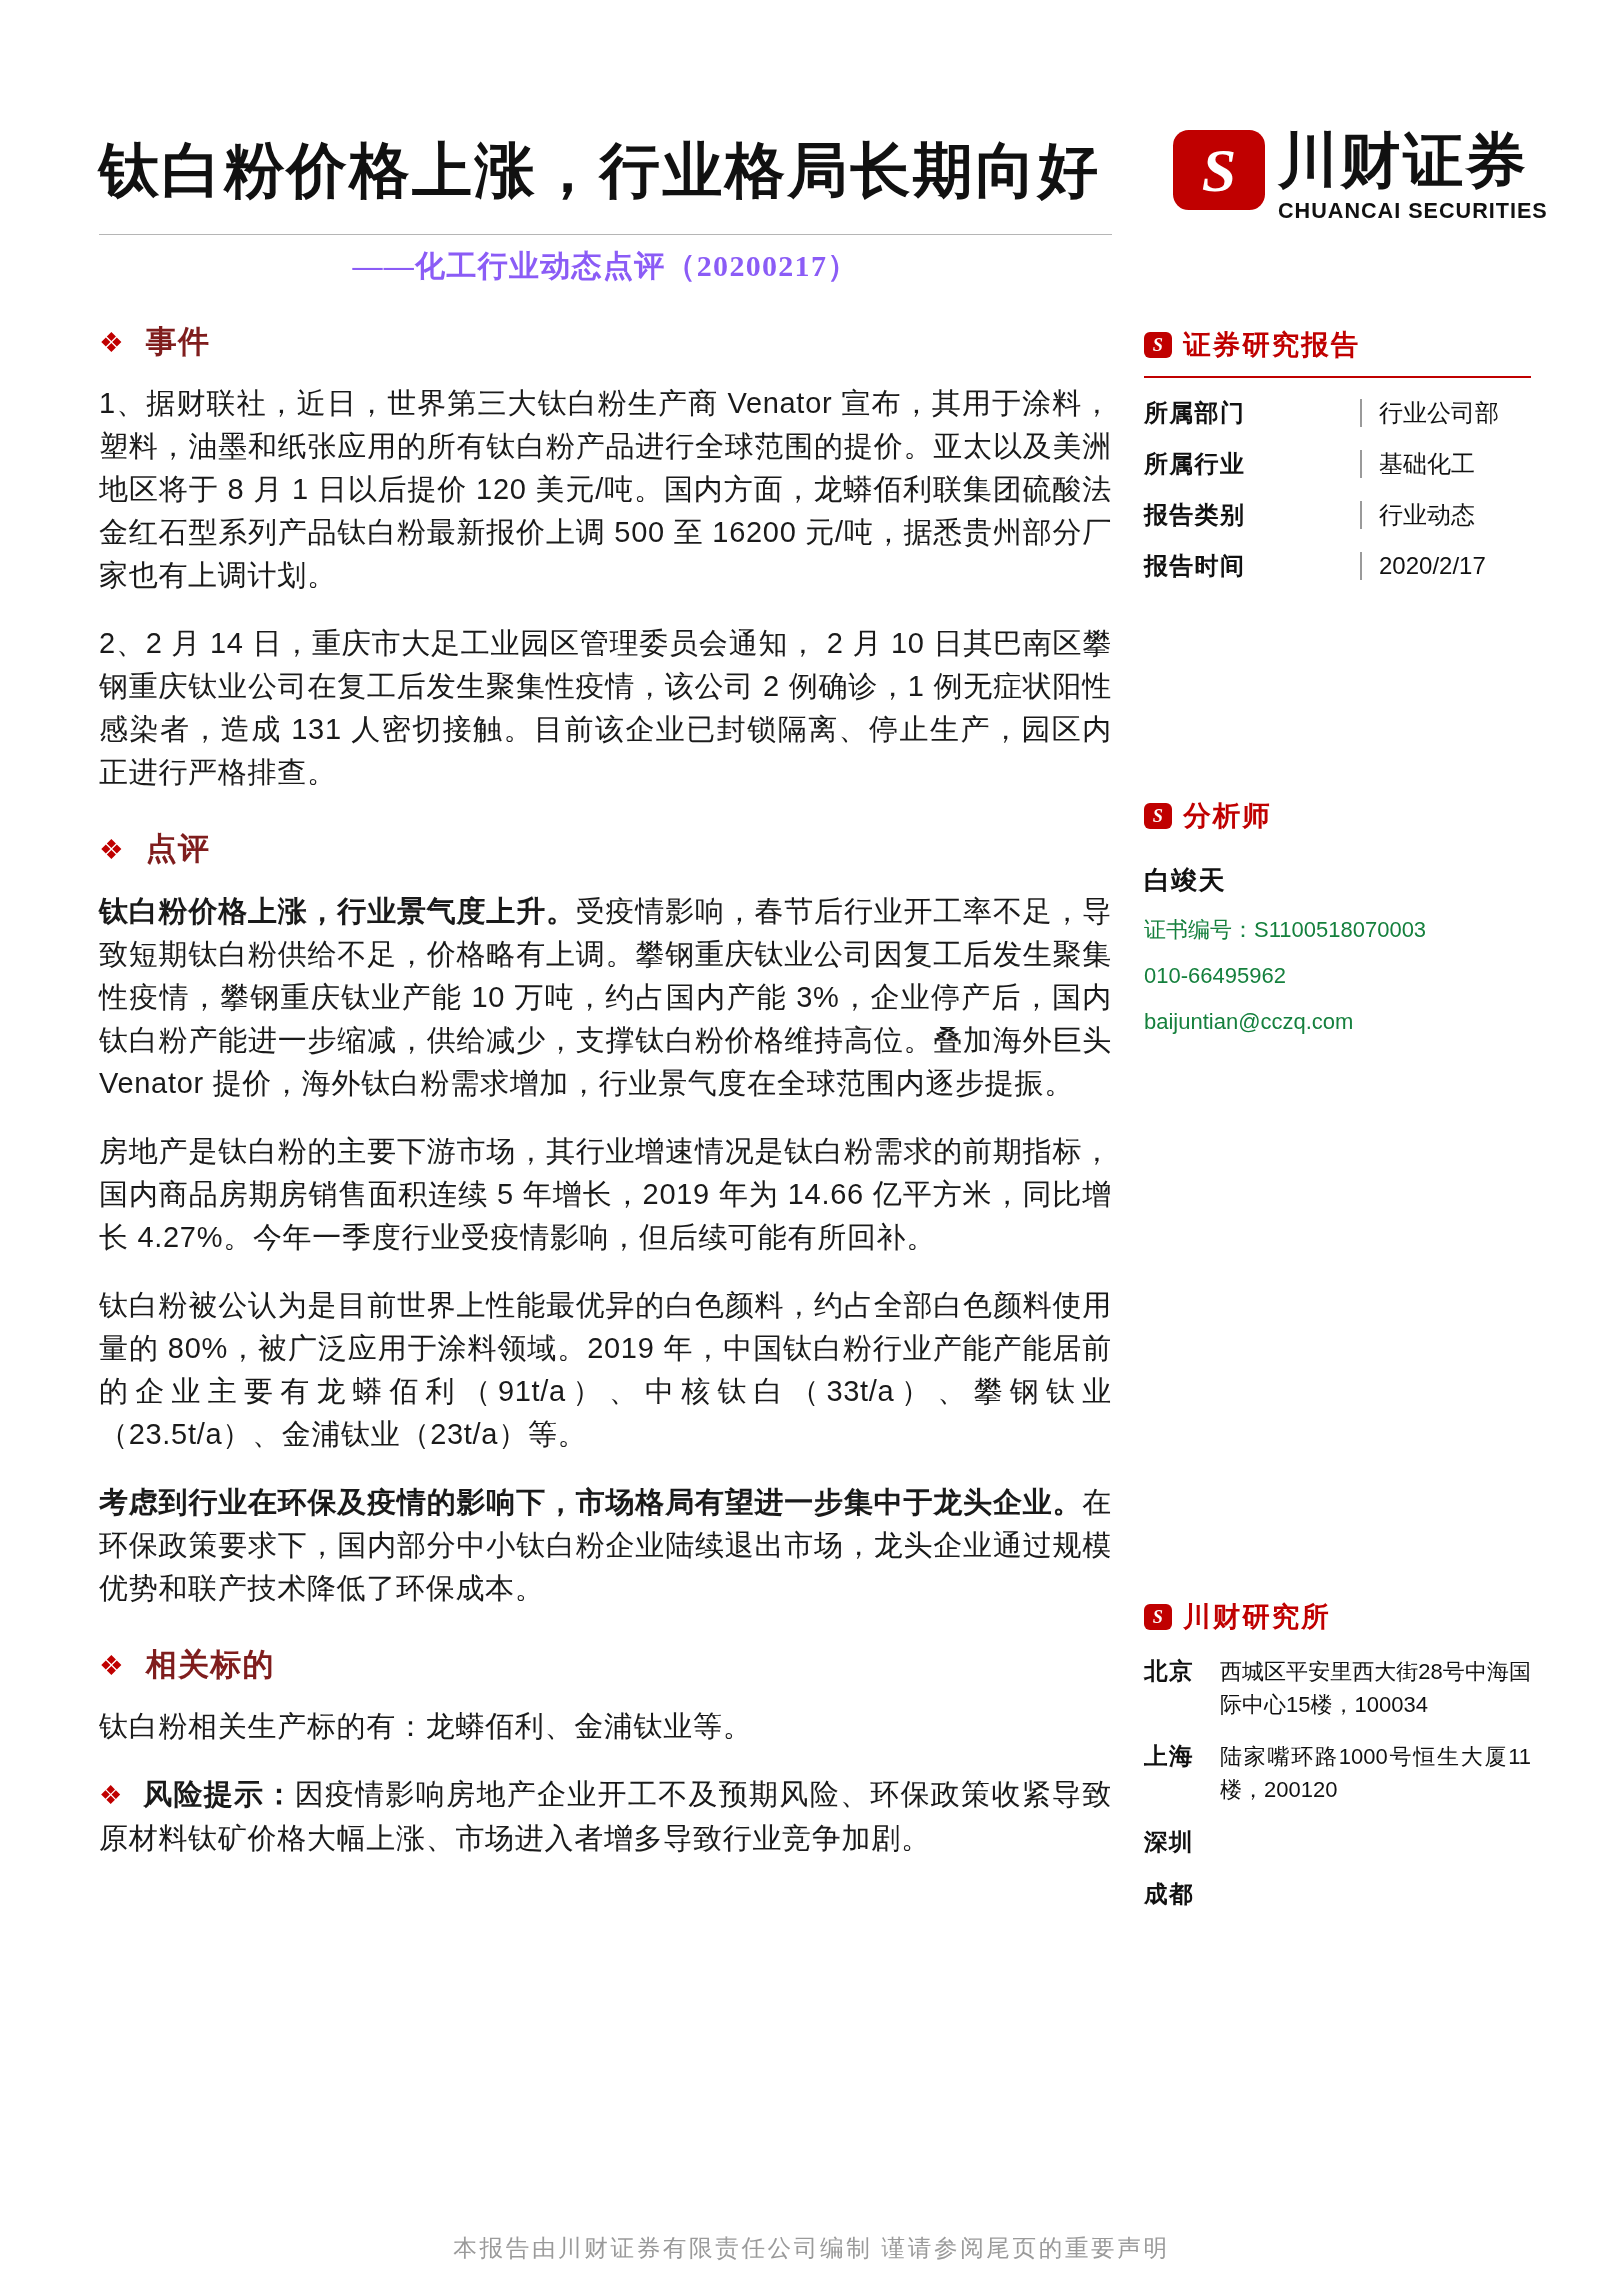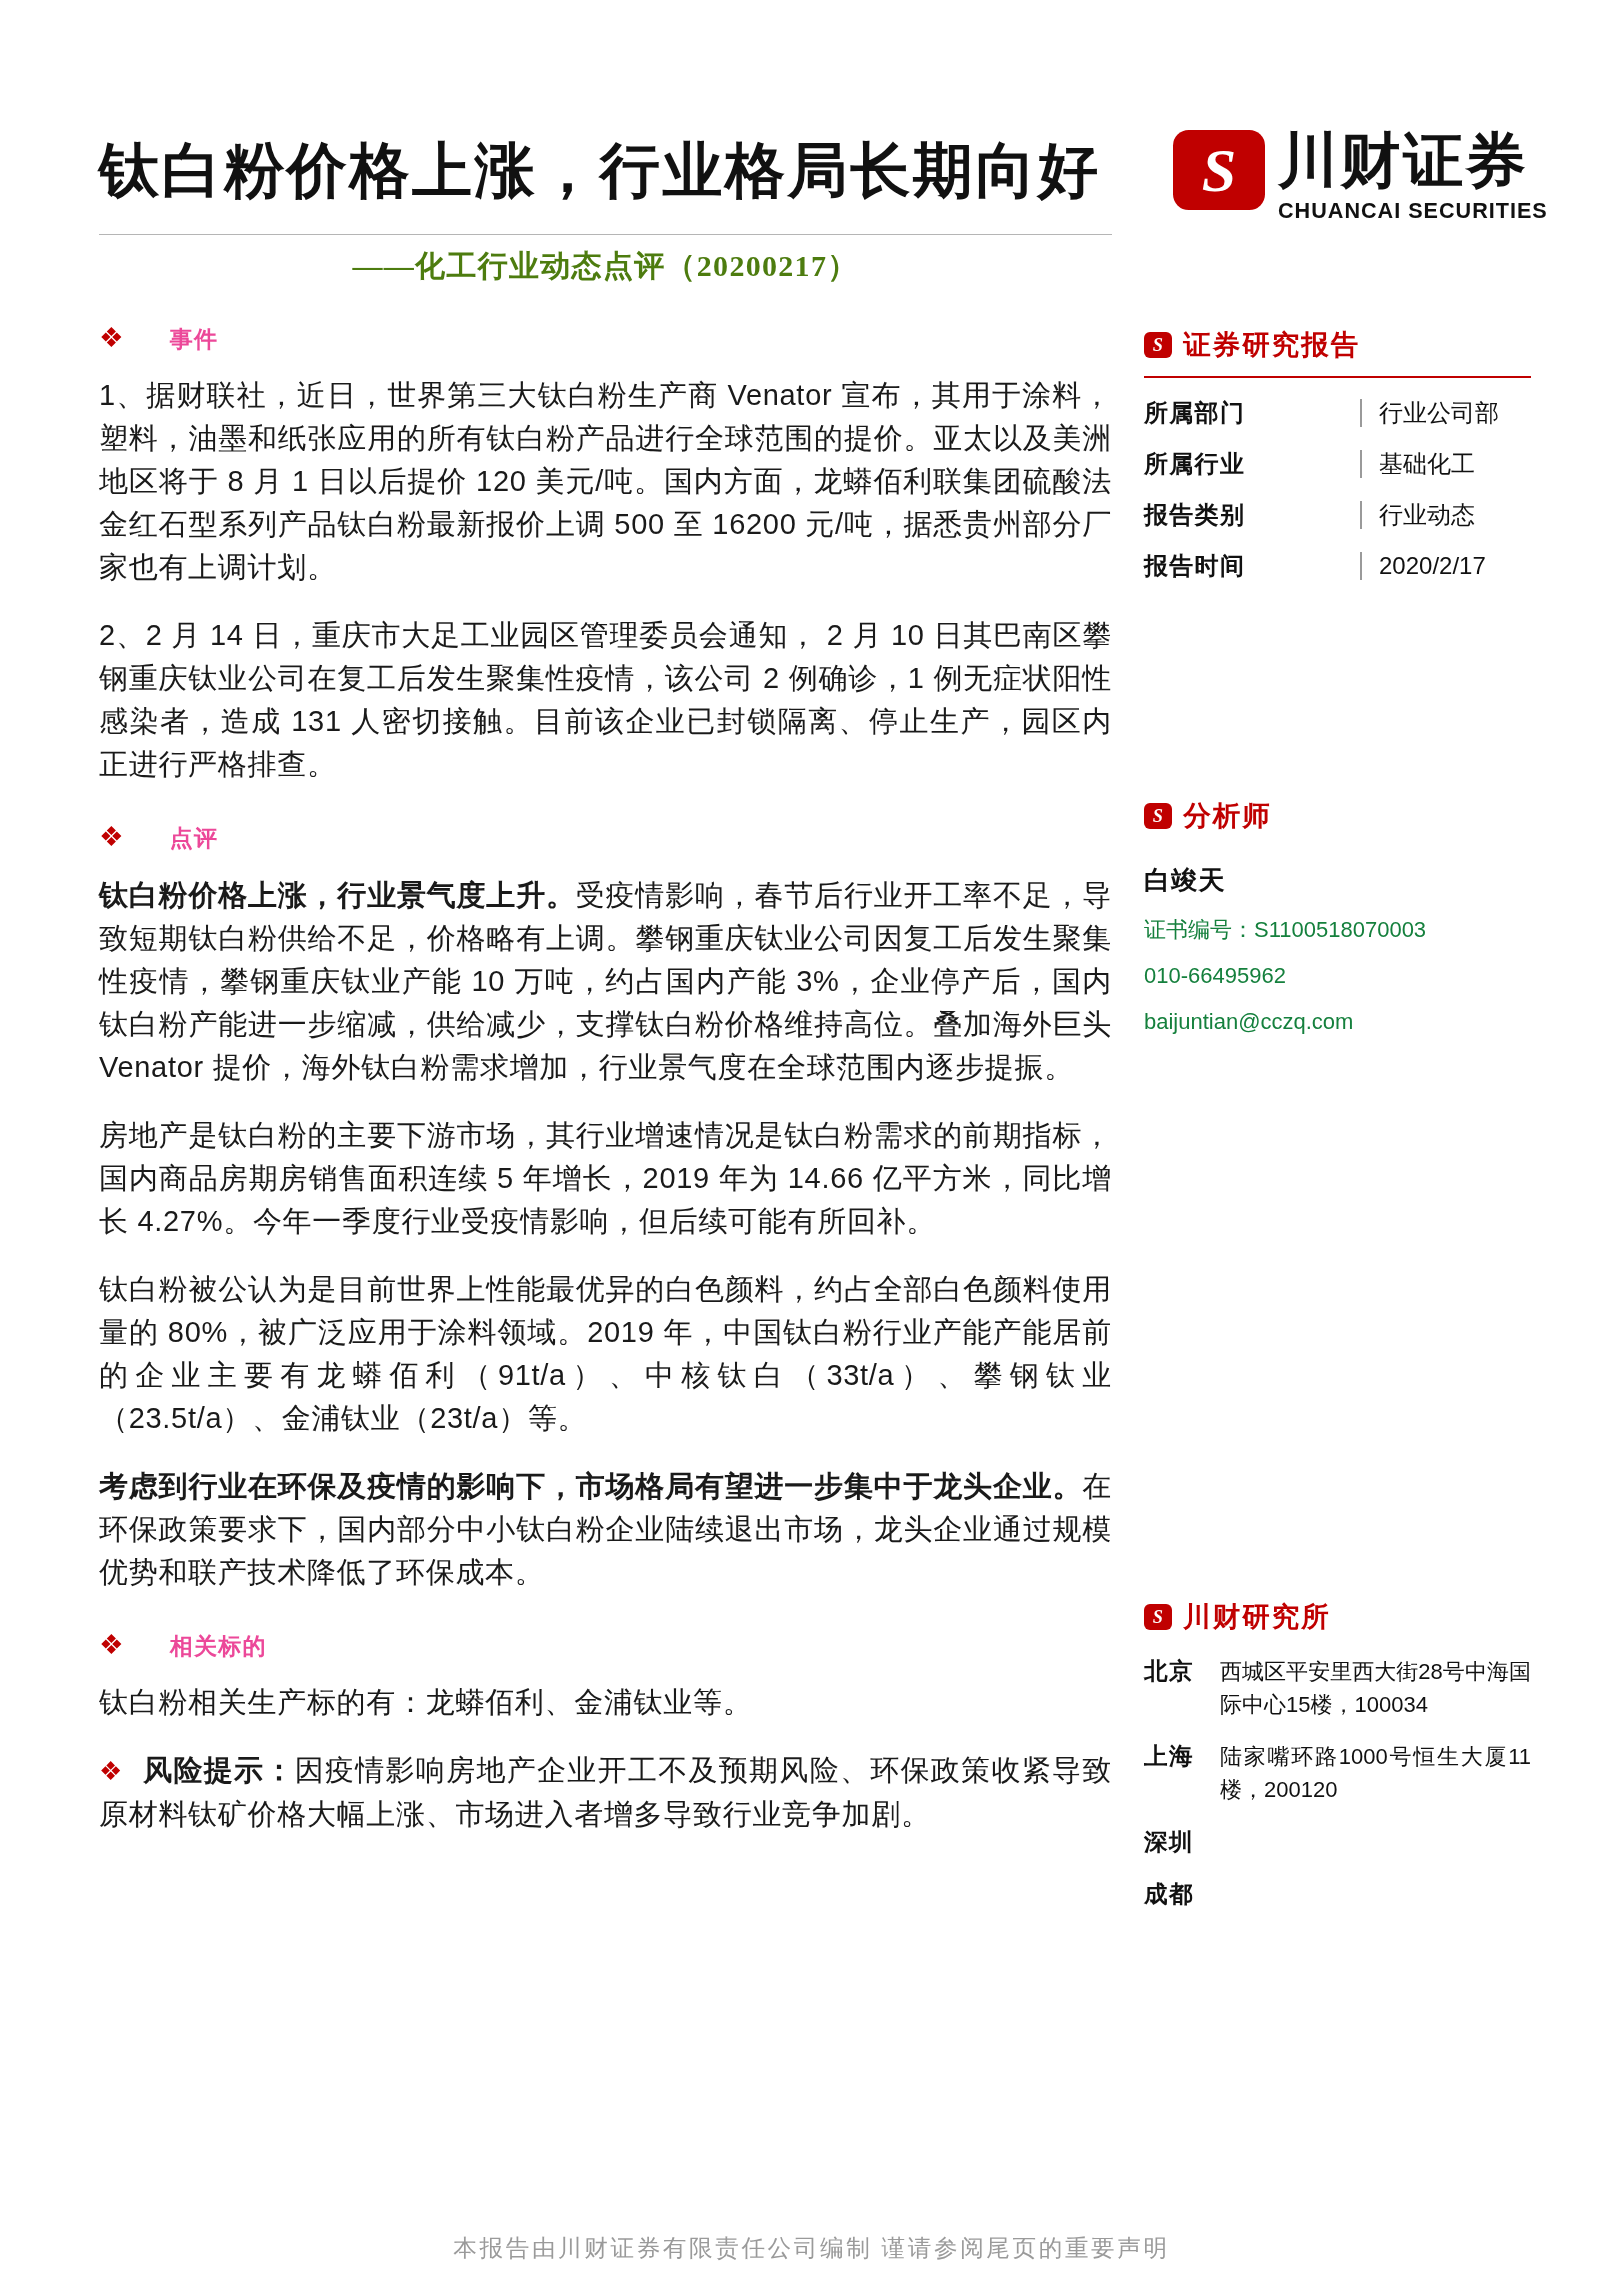--- a/index.html
+++ b/index.html
@@ -7,39 +7,39 @@
   body { font-family:"Liberation Sans","DejaVu Sans",sans-serif; }
   .page {
     position:relative; width:1623px; height:2295px; background:#ffffff;
     margin:0 auto; overflow:hidden; color:#1a1a1a;
   }
 
   
   .left-col { position:absolute; left:99px; top:131px; width:1013px; }
   .title { font-size:60px; font-weight:bold; letter-spacing:2.6px; color:#111; font-family:"Liberation Serif","DejaVu Serif",serif; }
   .title-rule { border:none; border-top:1.3px solid #b5b5b5; margin:22px 0 0 0; }
-  .subtitle { margin-top:10.5px; text-align:center; font-size:30px; font-weight:bold; color:#4d7c0f; font-family:"Liberation Serif","DejaVu Serif",serif; letter-spacing:1.3px; }
+  .subtitle { margin-top:10.5px; text-align:center; font-size:30px; font-weight:bold; color:#8b5cf6; font-family:"Liberation Serif","DejaVu Serif",serif; letter-spacing:1.3px; }
 
   .brand { position:absolute; left:1173px; top:130px; display:flex; align-items:flex-start; }
   .brand-mark {
     width:92px; height:80px; border-radius:15.7px; background:#c00000;
     display:flex; align-items:center; justify-content:center;
     color:#fff; font-size:62px; font-weight:bold; font-style:italic;
     font-family:"Liberation Serif","DejaVu Serif",serif;
   }
   .brand-text { margin-left:13px; }
   .brand-cn { font-size:60px; font-weight:bold; line-height:1.05; color:#111; font-family:"Liberation Serif","DejaVu Serif",serif; letter-spacing:2.6px; }
   .brand-en { margin-top:5.2px; font-size:21.6px; font-weight:bold; letter-spacing:1px; color:#111; }
 
   
   .content { margin-top:34px; }
   .sec-head { display:flex; align-items:baseline; margin:34px 0 19.6px 0; }
   .sec-head:first-child { margin-top:0; }
   .bullet { color:#c00000; font-size:27.5px; margin-right:22px; flex:0 0 auto; }
-  .sec-title { font-size:23px; font-weight:bold; color:#ec4899; letter-spacing:1.3px;margin-left:24px; }
+  .sec-title { font-size:31px; font-weight:bold; color:#7f1d1d; letter-spacing:1.3px; }
   .para { font-size:29px; line-height:43px; text-align:justify; margin-bottom:25px; color:#1a1a1a; letter-spacing:0.7px; }
   .lead { font-weight:bold; }
   .risk .bullet-inline { color:#c00000; font-size:26px; margin-right:19.6px; }
 
   
   .right-col { position:absolute; left:1144px; top:327px; width:387px; }
   .sb-head { display:flex; align-items:center; }
   .sb-mark {
     width:27.5px; height:26px; border-radius:5.9px; background:#c00000; flex:0 0 auto;
     display:flex; align-items:center; justify-content:center;

